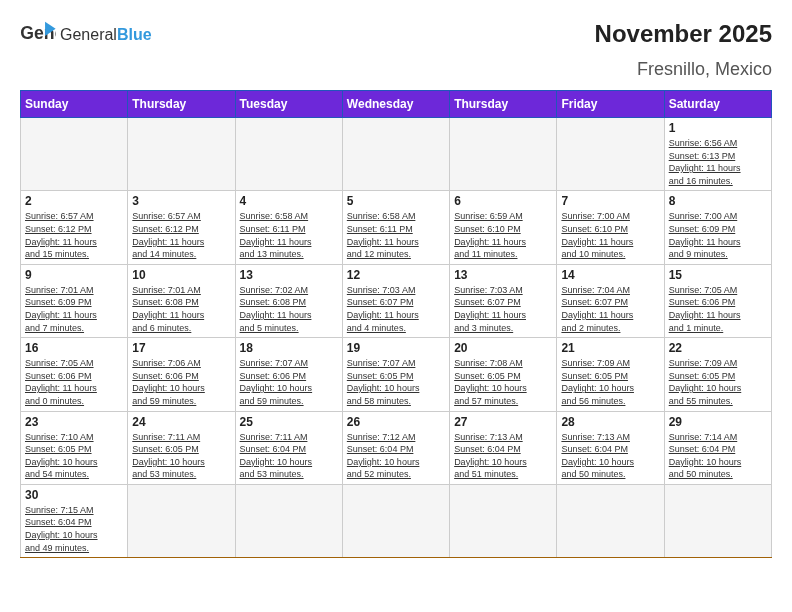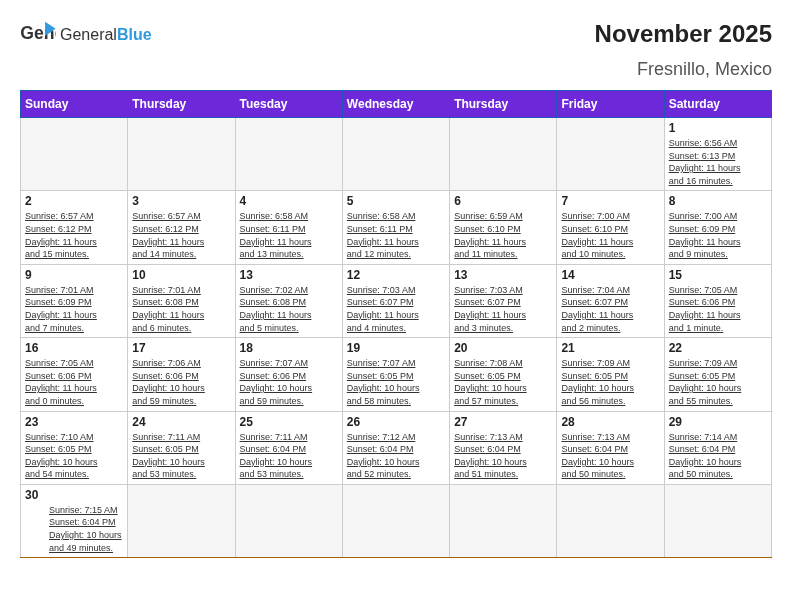--- a/index.html
+++ b/index.html
@@ -331,21 +331,21 @@
           <div class="day-num">29</div>
           <div class="day-info" style="white-space: pre-line;">Sunrise: 7:14 AM
 Sunset: 6:04 PM
 Daylight: 10 hours
 and 50 minutes.</div>
         </td>
       </tr>
       <tr class="last-row">
         <td>
           <div class="day-num">30</div>
-          <div class="day-info" style="white-space: pre-line; margin-left: 24px;">Sunrise: 7:15 AM
+          <div class="day-info" style="white-space: pre-line;">Sunrise: 7:15 AM
 Sunset: 6:04 PM
 Daylight: 10 hours
 and 49 minutes.</div>
         </td>
         <td class="empty"></td>
         <td class="empty"></td>
         <td class="empty"></td>
         <td class="empty"></td>
         <td class="empty"></td>
         <td class="empty"></td>

